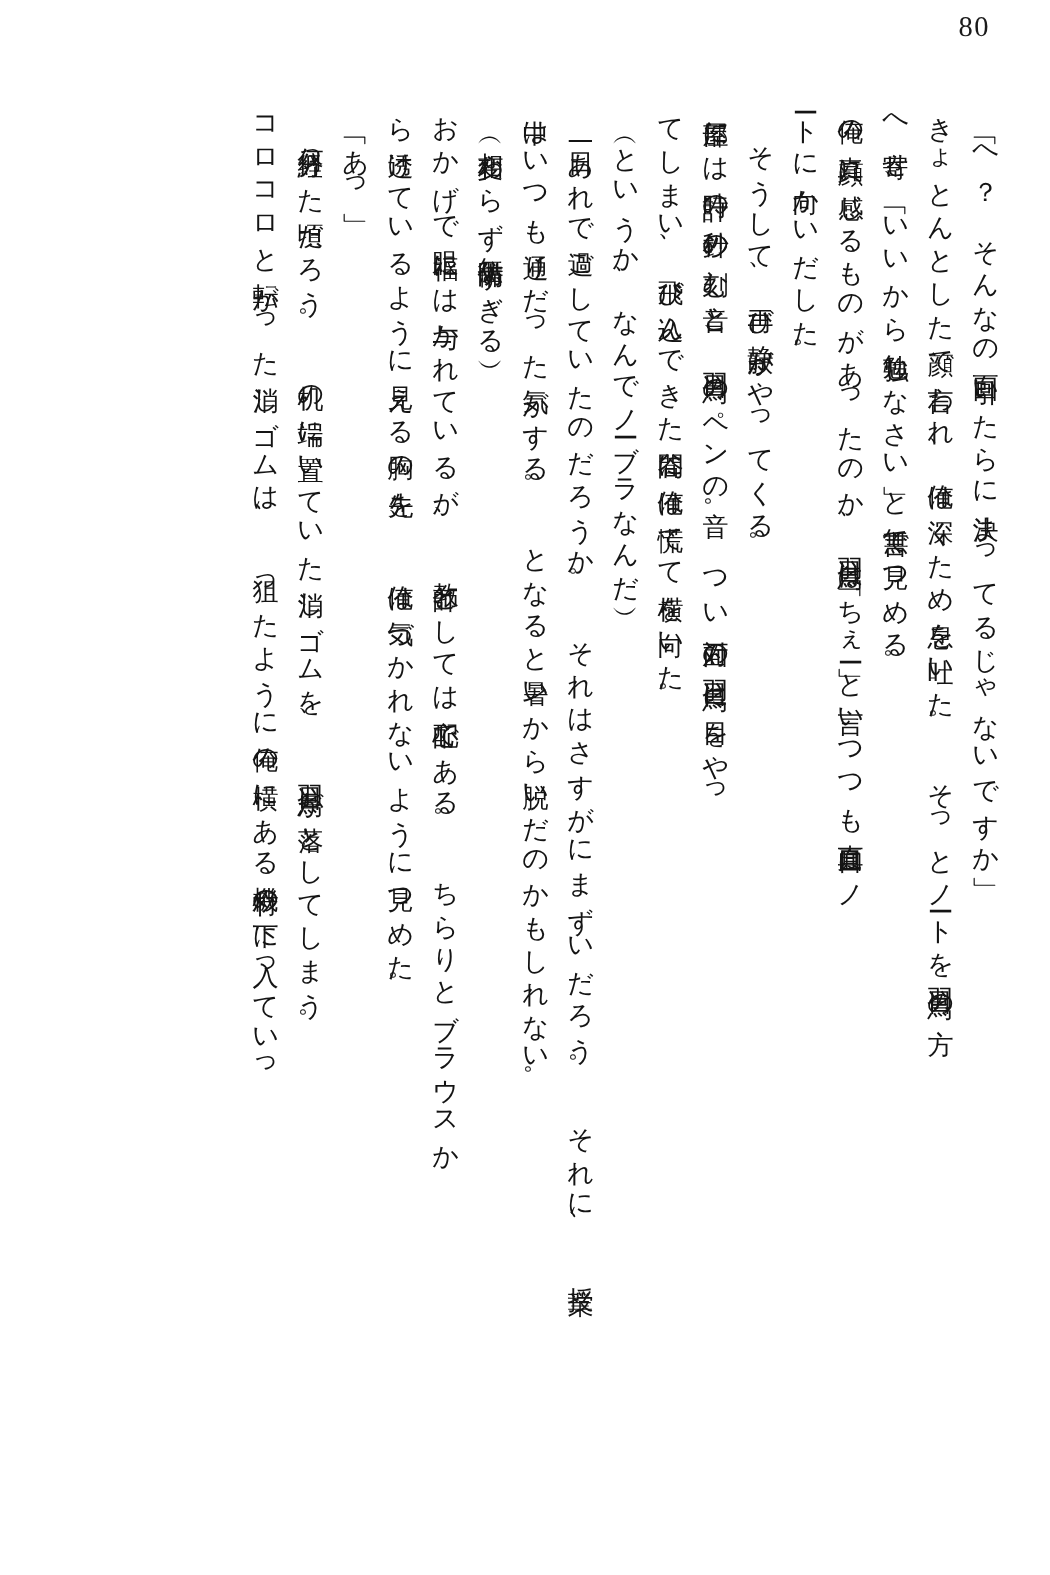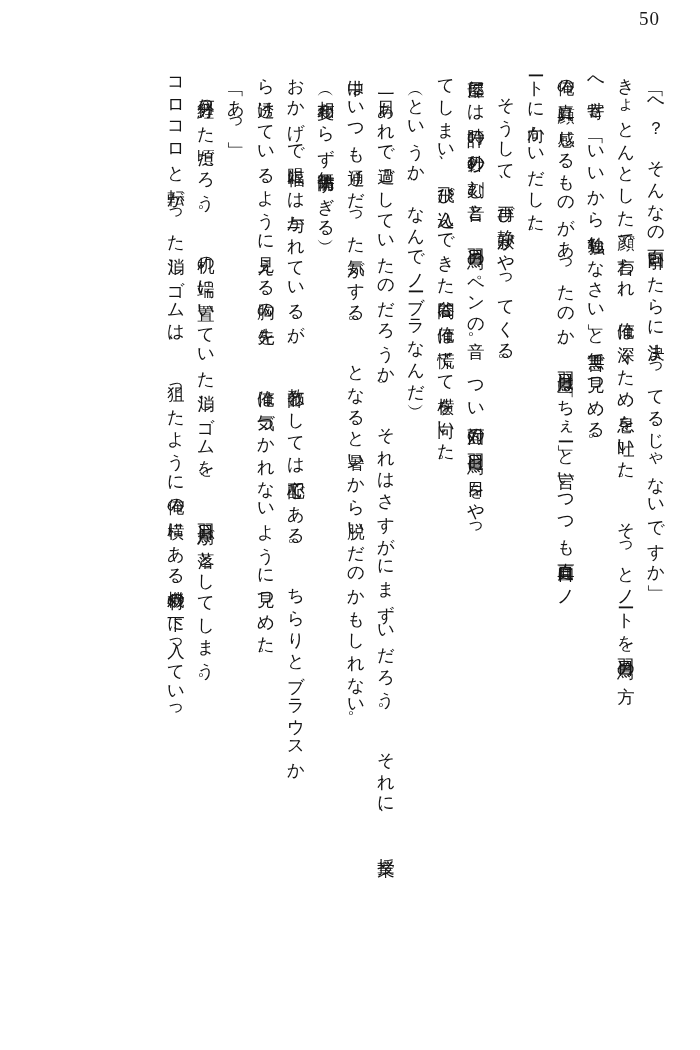--- a/index.html
+++ b/index.html
@@ -61,21 +61,21 @@
   }
   .vline.indent {
     padding-top: 19px;
   }
 </style>
 </head>
 <body>
 
 <div class="page">
 
-  <div class="page-number">50</div>
+  <div class="page-number">80</div>
 
   <div class="text-body">
     <div class="vline indent">「へ？　そんなの百回引いたらに決まってるじゃないですか」</div>
     <div class="vline">きょとんとした顔で言われ、俺は深くため息を吐いた。　そっとノートを羽目鳥の方</div>
     <div class="vline">へ寄せ、「いいから勉強しなさい」と無言で見つめる。</div>
     <div class="vline">俺の真顔に感じるものがあったのか、羽目鳥は「ちぇー」と言いつつも真面目にノ</div>
     <div class="vline">ートに向かいだした。</div>
     <div class="vline indent">そうして、再び静寂がやってくる。</div>
     <div class="vline">部屋には時計の秒針の刻む音と、羽目鳥のペンの音。　つい対面の羽目鳥に目をやっ</div>
     <div class="vline">てしまい、飛び込んできた谷間に俺は慌てて横を向いた。</div>

